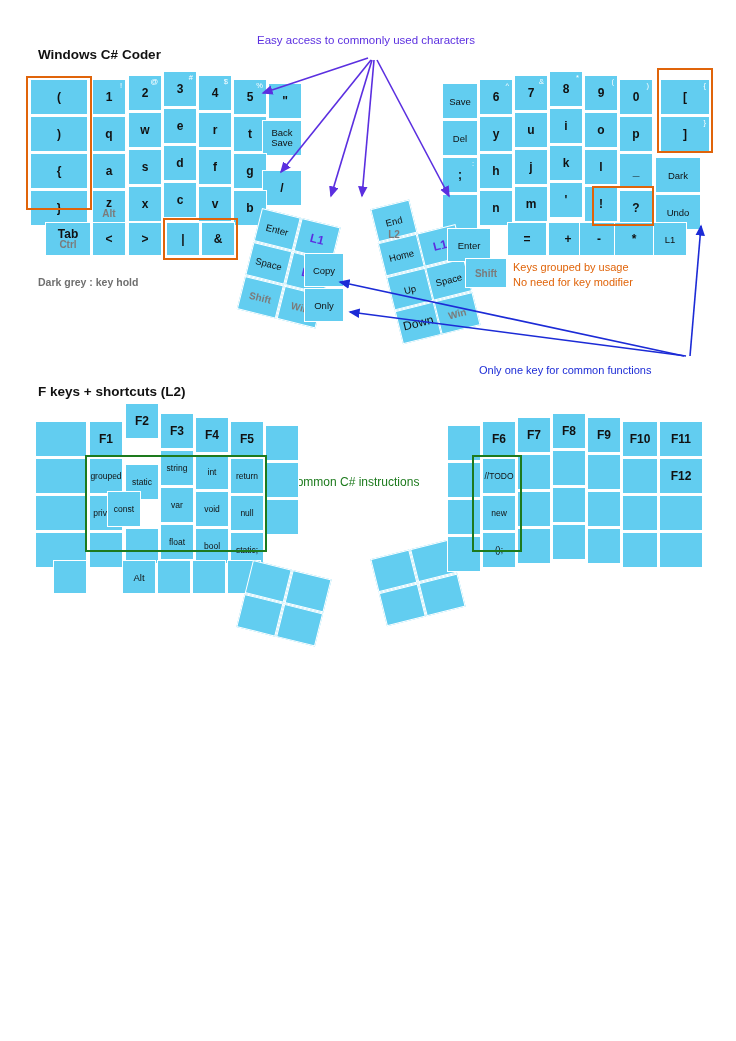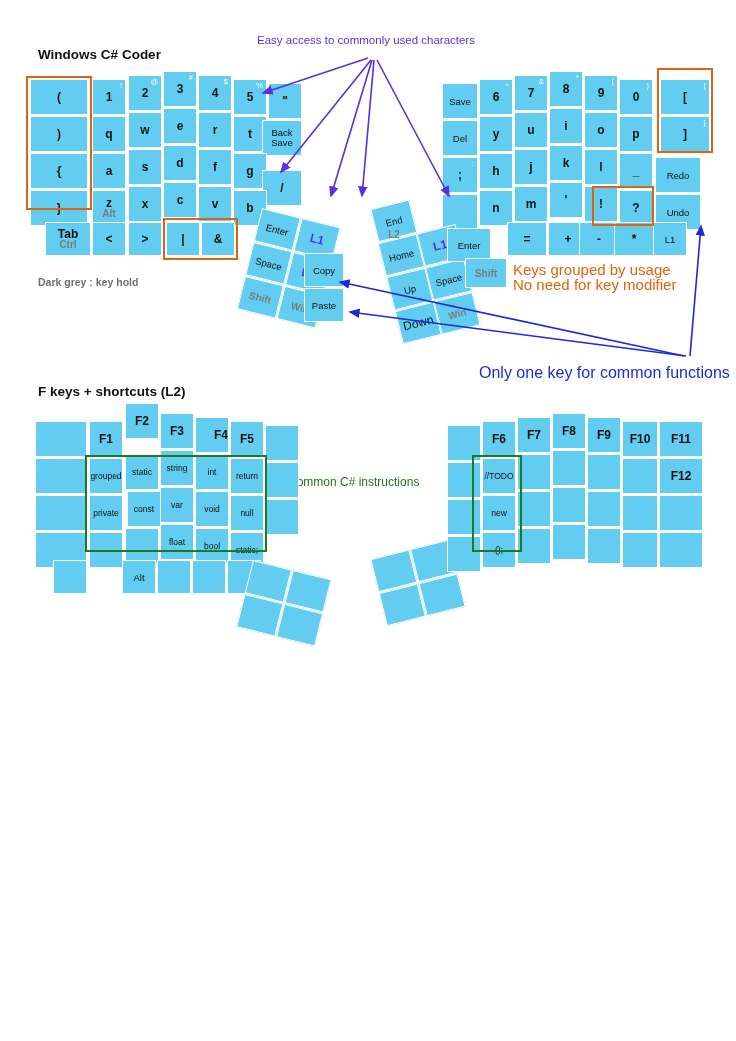--- a/index.html
+++ b/index.html
@@ -8,22 +8,22 @@
     background:#ffffff;
     font-family:"Liberation Sans", sans-serif;
     color:#111;
     overflow:hidden;
   }
   .abs{position:absolute;}
   .title{
     font-size:13.5px;font-weight:bold;color:#111;
   }
   .note-purple{color:#5b2fe0;font-size:11.5px;}
-  .note-orange{color:#e0640a;font-size:15px;}
-  .note-blue{color:#1c2bd6;font-size:16px;}
+  .note-orange{color:#e0640a;font-size:11px;}
+  .note-blue{color:#1c2bd6;font-size:11px;}
   .note-grey{color:#6f6f6f;font-size:10.5px;font-weight:bold;}
   .note-green{color:#1d7a1d;font-size:12px;}
 
   .key{
     position:absolute;
     background:#62cdf0;
     color:#111;
     display:flex;align-items:center;justify-content:center;
     font-size:12px;
     box-sizing:border-box;
@@ -234,21 +234,21 @@
 <div class="key" style="left:549px;top:145px;width:34px;height:36px;">
     <span class="main">k</span>
   </div>
 <div class="key" style="left:584px;top:149px;width:34px;height:36px;">
     <span class="main">l</span>
   </div>
 <div class="key" style="left:619px;top:153px;width:34px;height:36px;">
     <span class="main">_</span>
   </div>
 <div class="key small" style="left:655px;top:157px;width:46px;height:36px;">
-    <span>Redo</span>
+    <span>Dark</span>
   </div>
 
 <div class="key" style="left:442px;top:194px;width:36px;height:36px;">
     <span class="main"></span>
   </div>
 <div class="key" style="left:479px;top:190px;width:34px;height:36px;">
     <span class="main">n</span>
   </div>
 <div class="key" style="left:514px;top:186px;width:34px;height:36px;">
     <span class="main">m</span>
@@ -299,21 +299,21 @@
       <span class="hold">Shift</span>
     </div>
   <div class="key" style="left:41px;top:70px;width:40px;height:34px;">
       <span class="hold">Win</span>
     </div>
 </div>
 <div class="key small" style="left:304px;top:253px;width:40px;height:34px;">
     <span>Copy</span>
   </div>
 <div class="key small" style="left:304px;top:288px;width:40px;height:34px;">
-    <span>Paste</span>
+    <span>Only</span>
   </div>
 
 <div class="thumbcluster" style="left:380px;top:248px;width:120px;height:110px;transform:rotate(-14deg);transform-origin:0 0;">
   <div class="key small" style="left:0px;top:-40px;width:40px;height:34px;">
       <span>End</span>
     </div>
   <div class="key small" style="left:-1px;top:-5px;width:40px;height:34px;">
       <span>Home</span>
     </div>
   <div class="key" style="left:39px;top:-5px;width:40px;height:34px;">
@@ -350,51 +350,51 @@
 <div class="key" style="left:35px;top:421px;width:52px;height:36px;"></div>
 <div class="key" style="left:89px;top:421px;width:34px;height:36px;">
     <span class="main">F1</span>
   </div>
 <div class="key" style="left:125px;top:403px;width:34px;height:36px;">
     <span class="main">F2</span>
   </div>
 <div class="key" style="left:160px;top:413px;width:34px;height:36px;">
     <span class="main">F3</span>
   </div>
-<div class="key" style="left:195px;top:417px;width:34px;height:36px;justify-content:flex-end;">
+<div class="key" style="left:195px;top:417px;width:34px;height:36px;">
     <span class="main">F4</span>
   </div>
 <div class="key" style="left:230px;top:421px;width:34px;height:36px;">
     <span class="main">F5</span>
   </div>
 <div class="key" style="left:265px;top:425px;width:34px;height:36px;"></div>
 
 <div class="key" style="left:35px;top:458px;width:52px;height:36px;"></div>
 <div class="key xsmall" style="left:89px;top:458px;width:34px;height:36px;">
     <span>grouped</span>
   </div>
-<div class="key xsmall" style="left:125px;top:454px;width:34px;height:36px;text-align:center;">
+<div class="key xsmall" style="left:125px;top:464px;width:34px;height:36px;text-align:center;">
     <span>static</span>
   </div>
 <div class="key xsmall" style="left:160px;top:450px;width:34px;height:36px;">
     <span>string</span>
   </div>
 <div class="key xsmall" style="left:195px;top:454px;width:34px;height:36px;">
     <span>int</span>
   </div>
 <div class="key xsmall" style="left:230px;top:458px;width:34px;height:36px;">
     <span>return</span>
   </div>
 <div class="key" style="left:265px;top:462px;width:34px;height:36px;"></div>
 
 <div class="key" style="left:35px;top:495px;width:52px;height:36px;"></div>
 <div class="key xsmall" style="left:89px;top:495px;width:34px;height:36px;">
     <span>private</span>
   </div>
-<div class="key xsmall" style="left:127px;top:491px;width:34px;height:36px;">
+<div class="key xsmall" style="left:107px;top:491px;width:34px;height:36px;">
     <span>const</span>
   </div>
 <div class="key xsmall" style="left:160px;top:487px;width:34px;height:36px;">
     <span>var</span>
   </div>
 <div class="key xsmall" style="left:195px;top:491px;width:34px;height:36px;">
     <span>void</span>
   </div>
 <div class="key xsmall" style="left:230px;top:495px;width:34px;height:36px;">
     <span>null</span>

